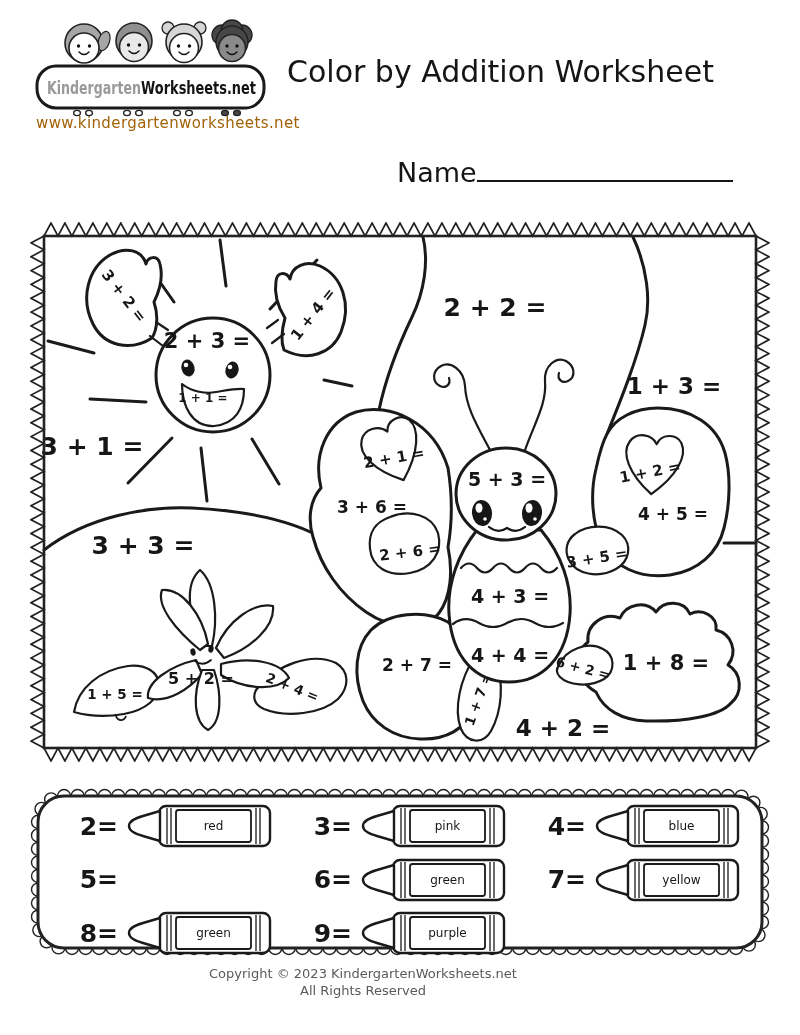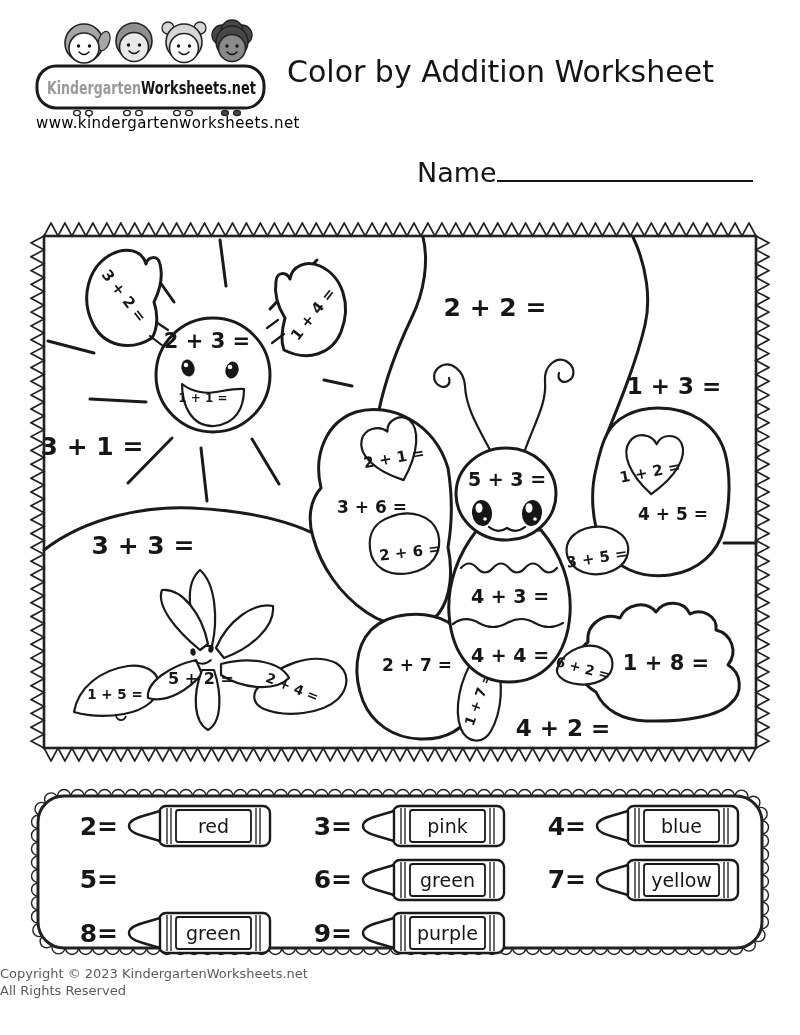--- a/index.html
+++ b/index.html
@@ -1,23 +1,23 @@
 <!DOCTYPE html>
 <html><head>
 <meta charset="utf-8">
 <style>
   html,body{margin:0;padding:0;background:#fff;}
   .page{position:relative;width:800px;height:1035px;background:#fff;overflow:hidden;
         font-family:"DejaVu Sans",sans-serif;color:#111;text-decoration:underline;}
   .abs{position:absolute;}
   .title{left:287px;top:54px;font-size:30px;color:#151515;letter-spacing:0px;}
-  .url{left:36px;top:114px;font-size:15px;color:#000000;letter-spacing:.4px;}
-  .nameline{left:397px;top:150px;font-size:27px;color:#151515;margin-left:20px;}
+  .url{left:36px;top:114px;font-size:15px;color:#a16207;letter-spacing:.4px;}
+  .nameline{left:397px;top:150px;font-size:27px;color:#151515;}
   .nameline .nline{display:inline-block;width:256px;height:30px;border-bottom:2.5px solid #151515;}
-  .footer{left:0;top:966px;width:726px;text-align:left;font-size:13px;color:#5a5a5a;line-height:1.3;}
+  .footer{left:0;top:966px;width:726px;text-align:center;font-size:13px;color:#5a5a5a;line-height:1.3;}
   
   .t{font-family:"DejaVu Sans",sans-serif;font-weight:bold;fill:#161616;text-anchor:middle;}
   .s25{font-size:25px}.s23{font-size:23px}.s21{font-size:21px}.s19{font-size:19px}
   .s17{font-size:17px}.s16{font-size:16px}.s15{font-size:15px}.s14{font-size:13.5px}.s12{font-size:12px}
   .o{fill:#fff;stroke:#1a1a1a;stroke-width:3;stroke-linejoin:round;}
   .o2{fill:#fff;stroke:#1a1a1a;stroke-width:2.2;stroke-linejoin:round;}
   .ln{fill:none;stroke:#1a1a1a;stroke-width:3;stroke-linecap:round;}
   .ln2{fill:none;stroke:#1a1a1a;stroke-width:2.2;stroke-linecap:round;}
   .zz{fill:none;stroke:#222;stroke-width:1.7;}
   
@@ -25,21 +25,21 @@
   .legend svg.bg{position:absolute;left:0;top:0;width:740px;height:170px;}
   .legend-grid{position:absolute;left:0;top:0;width:740px;height:170px;
                padding:14px 0 0 48px;box-sizing:border-box;
                display:grid;grid-template-columns:234px 234px auto;row-gap:5px;}
   .legend-item{display:flex;align-items:center;gap:5px;height:48px;}
   .eq{font-size:25px;font-weight:bold;color:#161616;min-width:40px;text-align:right;}
   .crayon{position:relative;width:150px;height:46px;display:inline-block;}
   .crayon-svg{position:absolute;left:0;top:0;width:150px;height:46px;}
   .crayon-label{position:absolute;left:53px;top:4px;width:75px;height:38px;
                 display:flex;align-items:center;justify-content:center;
-                font-size:19px;color:#161616;}
+                font-size:12px;color:#161616;}
   .scallop{fill:#fff;stroke:#222;stroke-width:1.4;}
 </style>
 </head>
 <body>
 
 <svg width="0" height="0" style="position:absolute" aria-hidden="true">
   <symbol id="crayon-shape" viewBox="0 0 150 46">
     <rect x="36" y="3" width="111" height="40" rx="7" fill="#fff" stroke="#1a1a1a" stroke-width="2.4"></rect>
     <path d="M37,8 L20,13 C9,16 6,19 6,23 C6,27 9,30 20,33 L37,38 Z" fill="#fff" stroke="#1a1a1a" stroke-width="2.4" stroke-linejoin="round"></path>
     <line x1="44" y1="5" x2="44" y2="41" stroke="#1a1a1a" stroke-width="1.3"></line>

